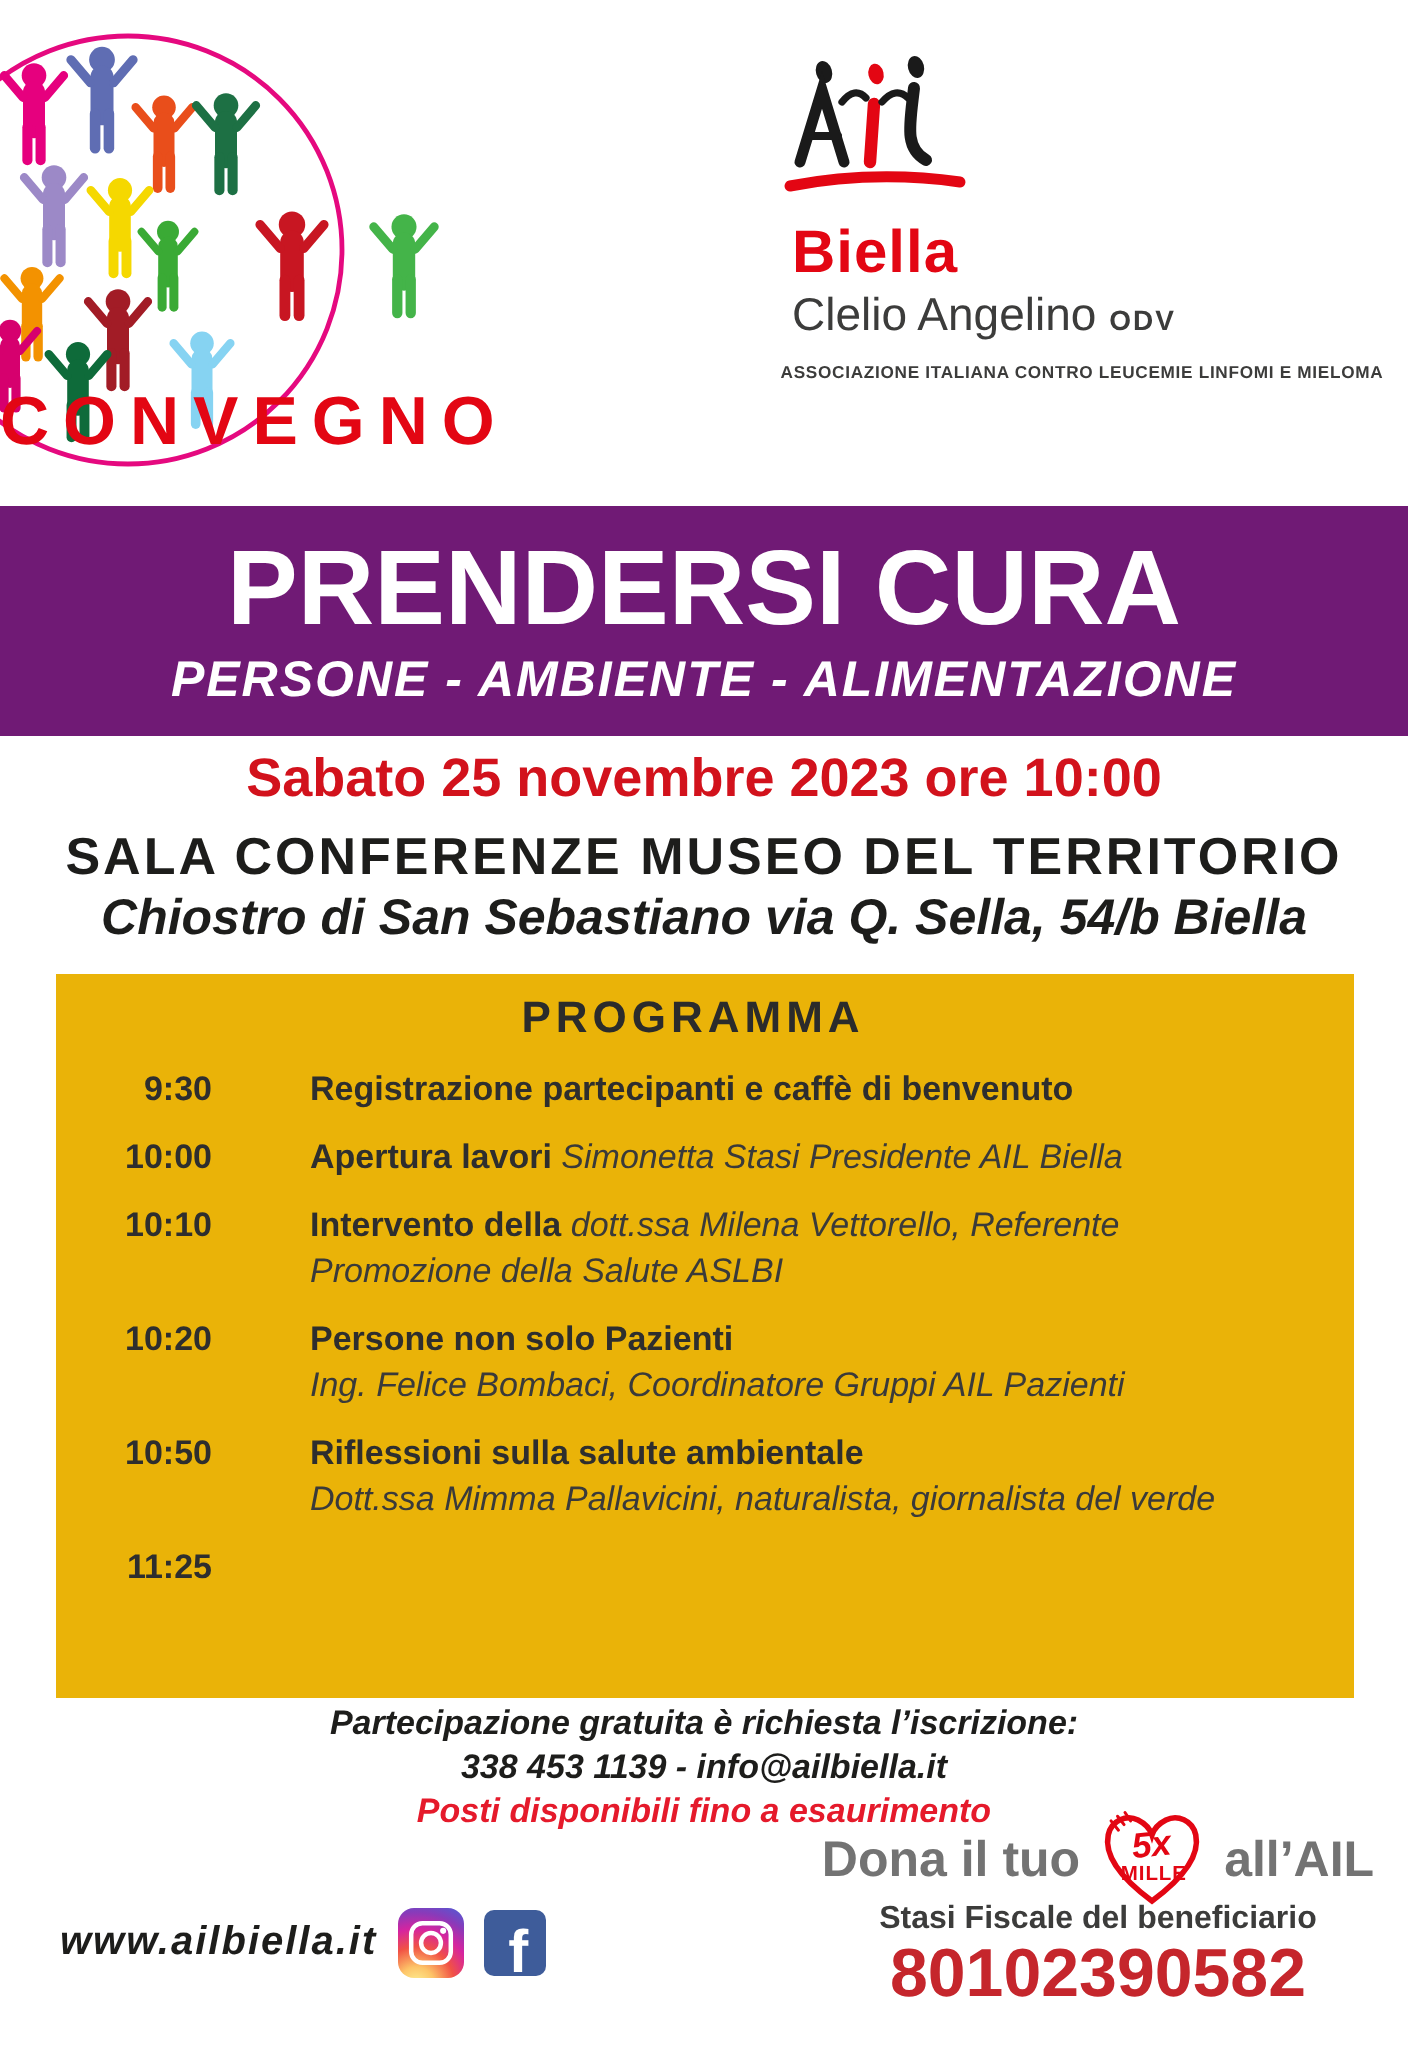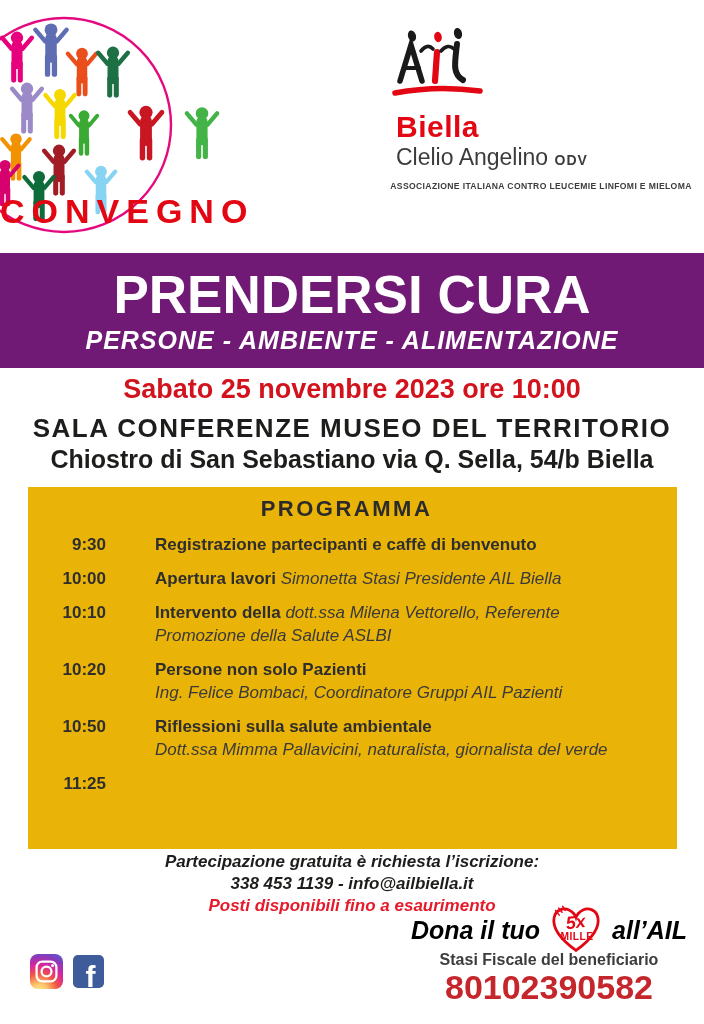--- a/index.html
+++ b/index.html
@@ -30,39 +30,39 @@
             align-items:center; justify-content:center; }
   .banner-title { color:#fff; font-size:53px; font-weight:bold; letter-spacing:0px; line-height:56px; }
   .banner-subtitle { color:#fff; font-size:25px; font-weight:bold; font-style:italic;
                      letter-spacing:1px; margin-top:3px; }
   
   .event-date { position:absolute; top:374px; left:0; width:100%; text-align:center;
                 color:#d2121c; font-size:27px; font-weight:bold; }
   .event-venue { position:absolute; top:413px; left:0; width:100%; text-align:center;
                  color:#1d1d1b; font-size:26px; font-weight:bold; letter-spacing:1.5px; }
   .event-address { position:absolute; top:445px; left:0; width:100%; text-align:center;
-                   color:#1d1d1b; font-size:25px; font-weight:bold; }
+                   color:#1d1d1b; font-size:25px; font-weight:bold; font-style:italic; }
   
   .program-box { position:absolute; top:487px; left:28px; width:649px; height:362px;
                  background:#eab308; padding:9px 20px 0 8px; }
   .program-title { text-align:center; color:#2b2b2b; font-size:22px; font-weight:bold;
                    letter-spacing:2.5px; margin-bottom:11px; }
   .program-item { display:flex; margin-bottom:11px; font-size:17px; line-height:23px; color:#333;gap:40px; }
   .program-time { flex:0 0 70px; text-align:right; font-weight:bold; color:#2e2e2e; }
   .program-content { flex:1; margin-left:9px; }
   .program-topic { font-weight:bold; color:#2e2e2e; }
   .program-speaker { font-style:italic; color:#3a3a3a; }
   
   .register-block { position:absolute; top:851px; left:0; width:100%; text-align:center;
                     font-size:17px; line-height:22px; font-weight:bold; font-style:italic; color:#1d1d1b; }
   .register-availability { color:#e51a2b; }
   
   .donate-row { position:absolute; top:903px; right:10px; width:290px; height:54px;
                 display:flex; align-items:center; justify-content:center; gap:8px; }
-  .donate-text { color:#000000; font-size:25px; font-weight:bold; white-space:nowrap;font-style:italic; }
+  .donate-text { color:#737373; font-size:25px; font-weight:bold; white-space:nowrap; }
   .badge-5xmille { width:56px; height:54px; flex:0 0 auto; }
   .fiscal-block { position:absolute; top:950px; right:10px; width:290px; text-align:center; }
   .fiscal-label { color:#3c3c3b; font-size:16px; font-weight:bold; line-height:19px; }
   .fiscal-code { color:#c5262c; font-size:34px; font-weight:bold; line-height:37px; }
   
   .website-row { position:absolute; top:954px; left:30px; display:flex; align-items:center; gap:10px; }
   .website-link { color:#1d1d1b; font-size:20px; font-weight:bold; font-style:italic;
                   letter-spacing:1px; text-decoration:none; }
   .icon-ig { width:33px; height:35px; border-radius:8px; display:flex; align-items:center; justify-content:center;
              background:radial-gradient(circle at 28% 110%, #fdf497 0%, #fdc468 20%, #f15245 42%, #d6249f 62%, #8a3ab9 80%, #515bd4 98%); }
@@ -201,20 +201,21 @@
     </svg>
     <span class="donate-text">all’AIL</span>
   </div>
 
   <div class="fiscal-block">
     <div class="fiscal-label">Stasi Fiscale del beneficiario</div>
     <div class="fiscal-code">80102390582</div>
   </div>
 
   <div class="website-row">
+    <a class="website-link" href="#">www.ailbiella.it</a>
     <span class="icon-ig">
       <svg viewBox="0 0 24 24" xmlns="http://www.w3.org/2000/svg">
         <rect x="3.2" y="3.2" width="17.6" height="17.6" rx="5" fill="none" stroke="#ffffff" stroke-width="2"></rect>
         <circle cx="12" cy="12" r="4.4" fill="none" stroke="#ffffff" stroke-width="2"></circle>
         <circle cx="17.4" cy="6.6" r="1.35" fill="#ffffff"></circle>
       </svg>
     </span>
     <span class="icon-fb">
         <span>f</span>
       </span>

